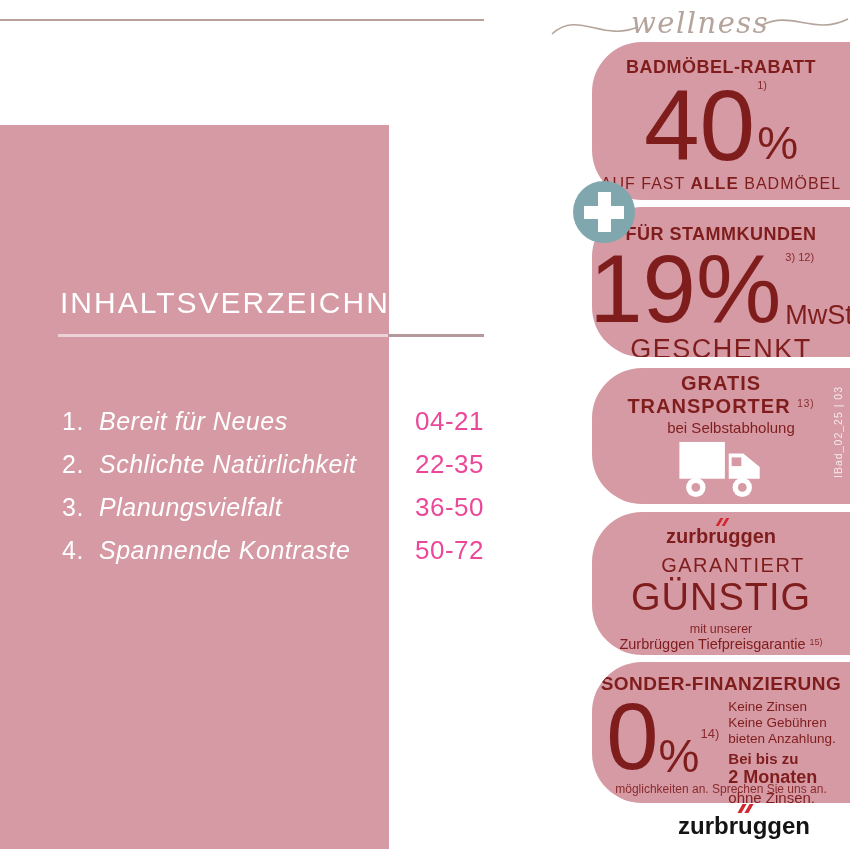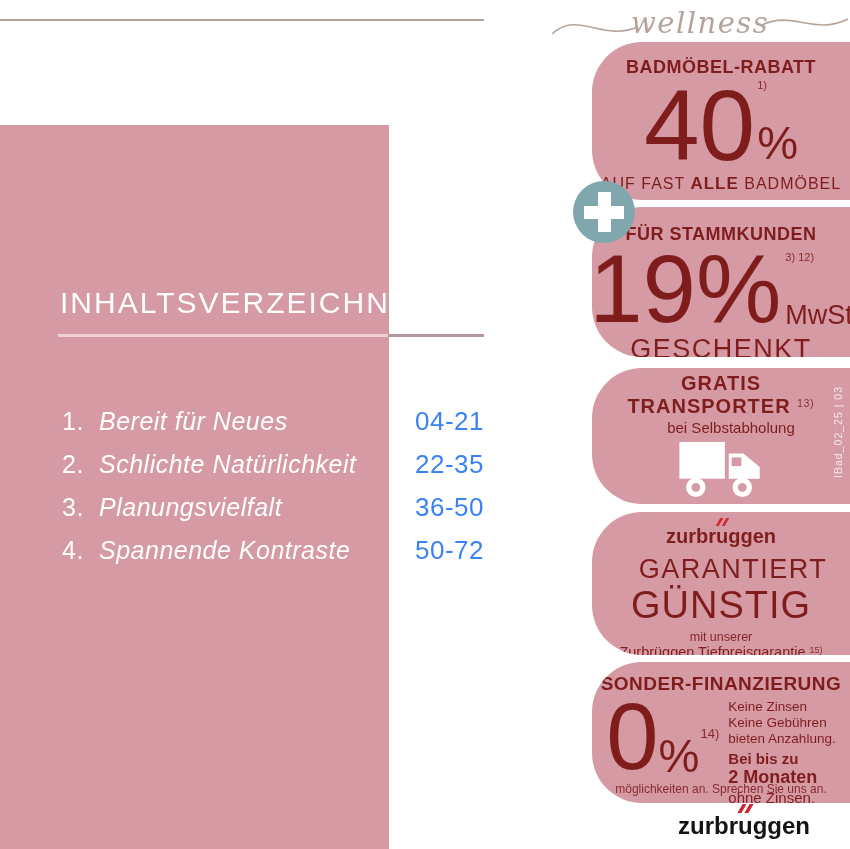--- a/index.html
+++ b/index.html
@@ -15,21 +15,21 @@
 
   .toc-title{position:absolute;left:60px;top:286px;font-size:30px;color:#ffffff;
              letter-spacing:2px;font-weight:400;}
   .toc-underline{position:absolute;left:58px;top:334px;width:426px;height:3px;
       background:linear-gradient(to right, rgba(255,255,255,.55) 0 77.5%, #b5989c 77.5% 100%);}
 
   .toc-list{position:absolute;left:62px;top:406px;width:440px;}
   .toc-row{display:flex;align-items:baseline;height:43px;color:#ffffff;font-size:25px;letter-spacing:.5px;}
   .toc-num{width:37px;}
   .toc-label{width:316px;font-style:italic;}
-  .toc-pages{color:#3b82f6;font-size:26px;}
+  .toc-pages{color:#ec4899;font-size:26px;}
 
   
   .badge{position:absolute;left:592px;width:258px;background:#d59aa4;color:#7f1d1d;
          border-radius:50px 0 0 50px;text-align:center;overflow:hidden;}
   .badge-1{top:42px;height:158px;}
   .badge-2{top:207px;height:150px;}
   .badge-3{top:368px;height:136px;}
   .badge-4{top:512px;height:143px;}
   .badge-5{top:662px;height:141px;}
 
@@ -50,21 +50,21 @@
   .b2-mwst{font-size:27px;}
   .b2-sub{font-size:27px;letter-spacing:1.5px;margin-top:1px;}
 
   .b3-line1{font-size:20px;margin-top:4px;letter-spacing:1px;}
   .b3-line2{font-size:20px;letter-spacing:1px;}
   .b3-line2 .fn{font-size:10px;vertical-align:6px;font-weight:normal;}
   .b3-sub{font-size:15px;margin-top:1px;padding-left:20px;}
   .truck-svg{margin-top:4px;}
 
   .b4-logo{margin-top:13px;font-size:20px;font-weight:bold;letter-spacing:0;}
-  .b4-l1{font-size:27px;letter-spacing:1.5px;margin-top:6px;margin-left:24px;}
+  .b4-l1{font-size:20px;letter-spacing:1.5px;margin-top:6px;margin-left:24px;}
   .b4-l2{font-size:38px;letter-spacing:1px;margin-top:1px;line-height:1;}
   .b4-sub1{font-size:12.5px;margin-top:6px;opacity:.95;}
   .b4-sub2{font-size:14.5px;}
   .b4-sub2 .fn{font-size:9px;vertical-align:4px;}
 
   .b5-title{font-size:19px;margin-top:11px;letter-spacing:.5px;}
   .b5-main{display:flex;justify-content:center;align-items:flex-start;text-align:left;line-height:1;margin-top:2px;height:82px;}
   .b5-zero{font-size:94px;line-height:.86;}
   .b5-pct{font-size:46px;margin-top:36px;}
   .b5-fn{font-size:13px;margin-top:30px;margin-left:1px;}

